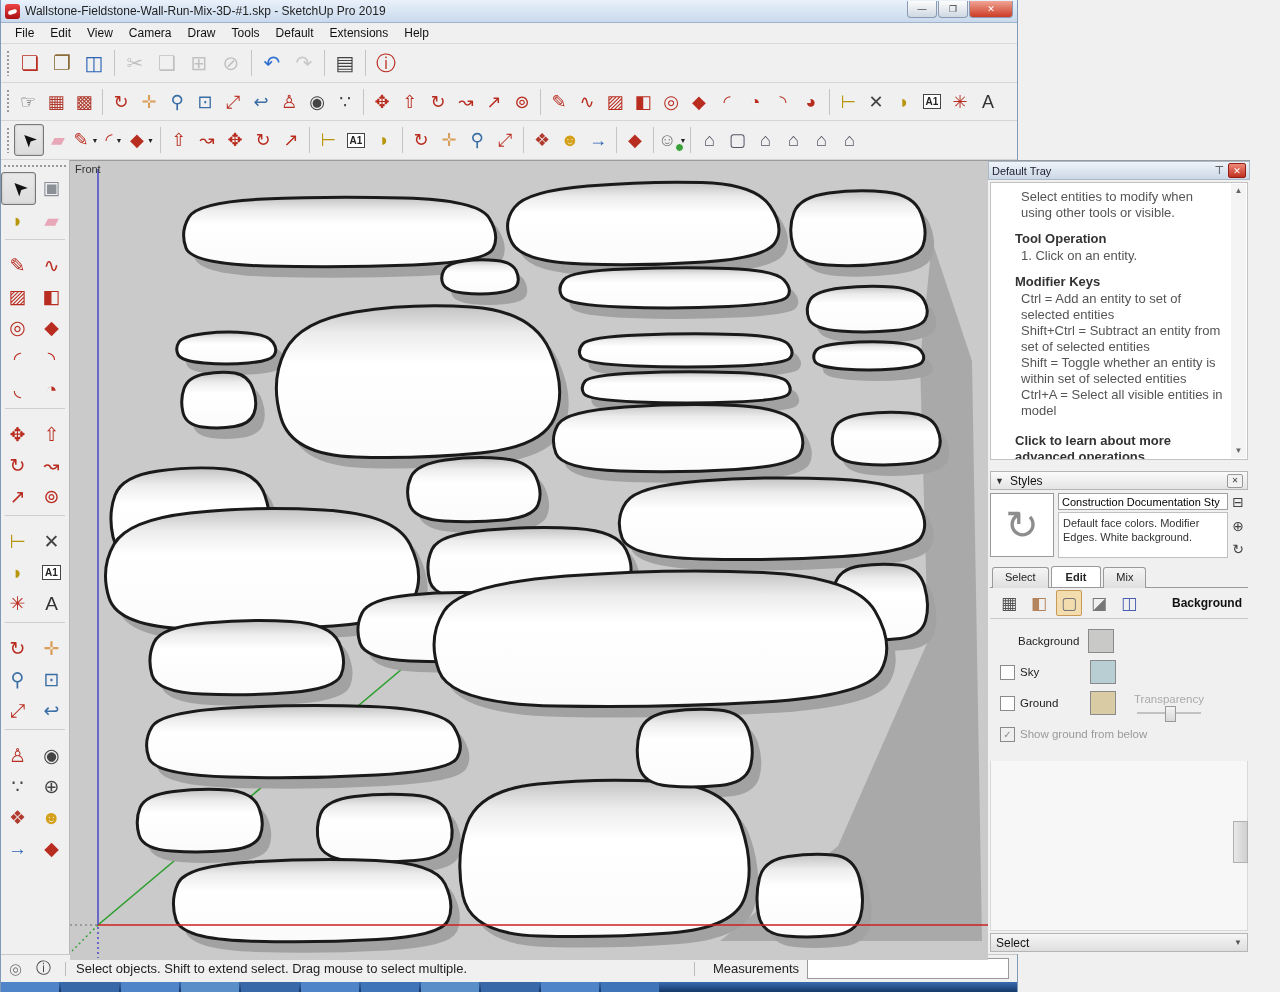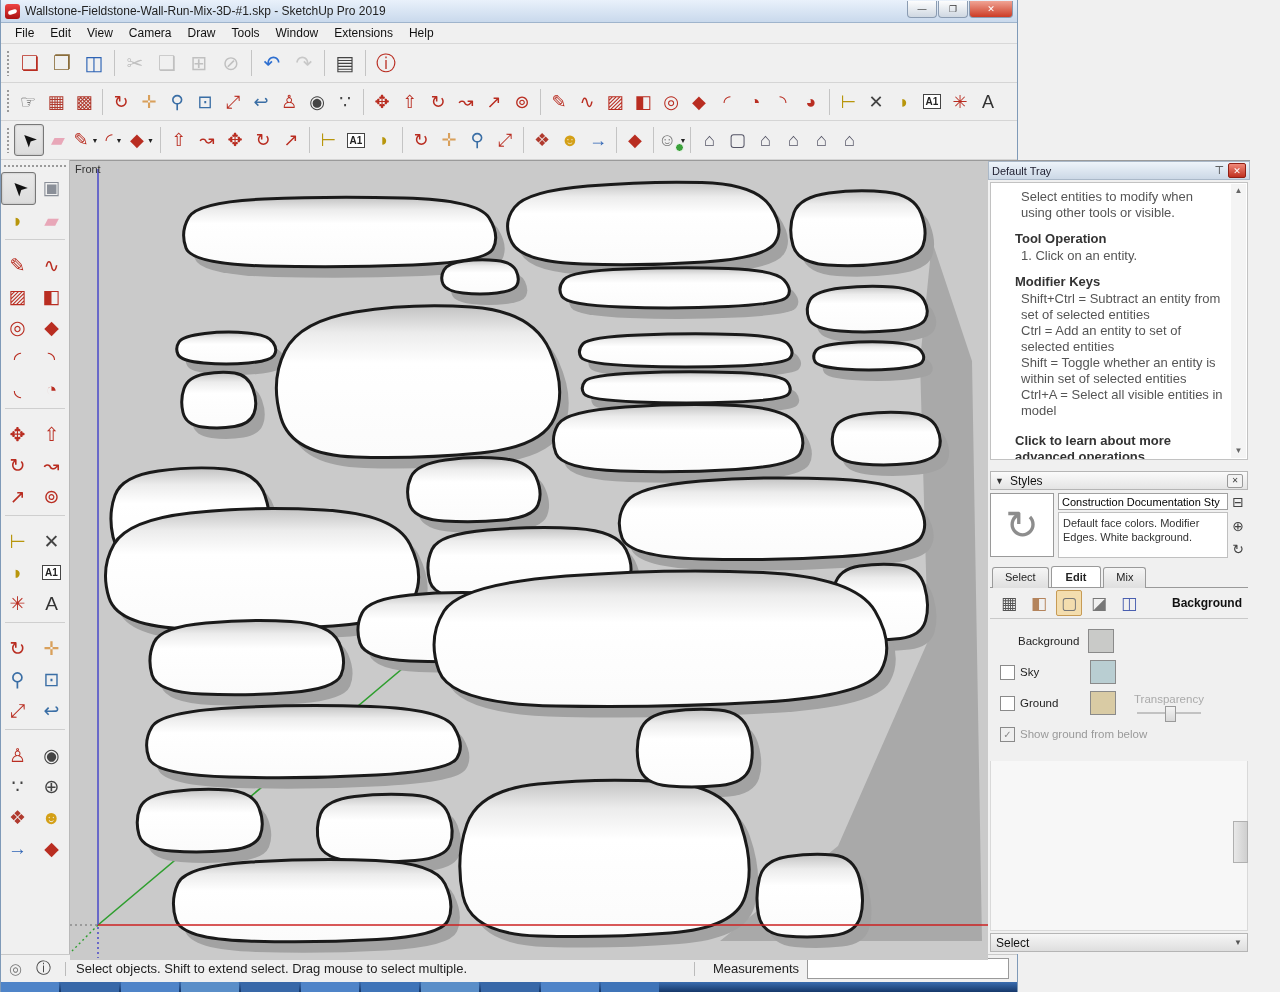--- a/index.html
+++ b/index.html
@@ -119,21 +119,21 @@
     </span>
   </div>
 
   <div class="menubar" id="menubar">
       <span class="menu-item">File</span>
       <span class="menu-item">Edit</span>
       <span class="menu-item">View</span>
       <span class="menu-item">Camera</span>
       <span class="menu-item">Draw</span>
       <span class="menu-item">Tools</span>
-      <span class="menu-item">Window</span>
+      <span class="menu-item">Default</span>
       <span class="menu-item">Extensions</span>
       <span class="menu-item">Help</span>
     </div>
 
   <div class="toolbar" id="tb1">
       <div class="drag-dots"></div>
       <div class="tbtn">
         <span class="glyph" style="color: rgb(185, 45, 33);">❏</span>
       </div>
       <div class="tbtn">
@@ -602,22 +602,22 @@
         <span class="tray-title">Default Tray</span>
         <span class="pin-icon">⊤</span>
         <span class="tray-close">✕</span>
       </div>
 
       <div class="instructor">
         <div>Select entities to modify when using other tools or visible.</div>
         <h4>Tool Operation</h4>
         <div>1. Click on an entity.</div>
         <h4>Modifier Keys</h4>
+        <div>Ctrl = Add an entity to set of selected entities</div>
         <div>Shift+Ctrl = Subtract an entity from set of selected entities</div>
-        <div>Ctrl = Add an entity to set of selected entities</div>
         <div>Shift = Toggle whether an entity is within set of selected entities</div>
         <div>Ctrl+A = Select all visible entities in model</div>
         <div class="adv">Click to learn about more advanced operations...</div>
         <div class="iscroll">
           <span>▲</span>
           <span>▼</span>
         </div>
       </div>
 
       <div class="panel-gap"></div>

